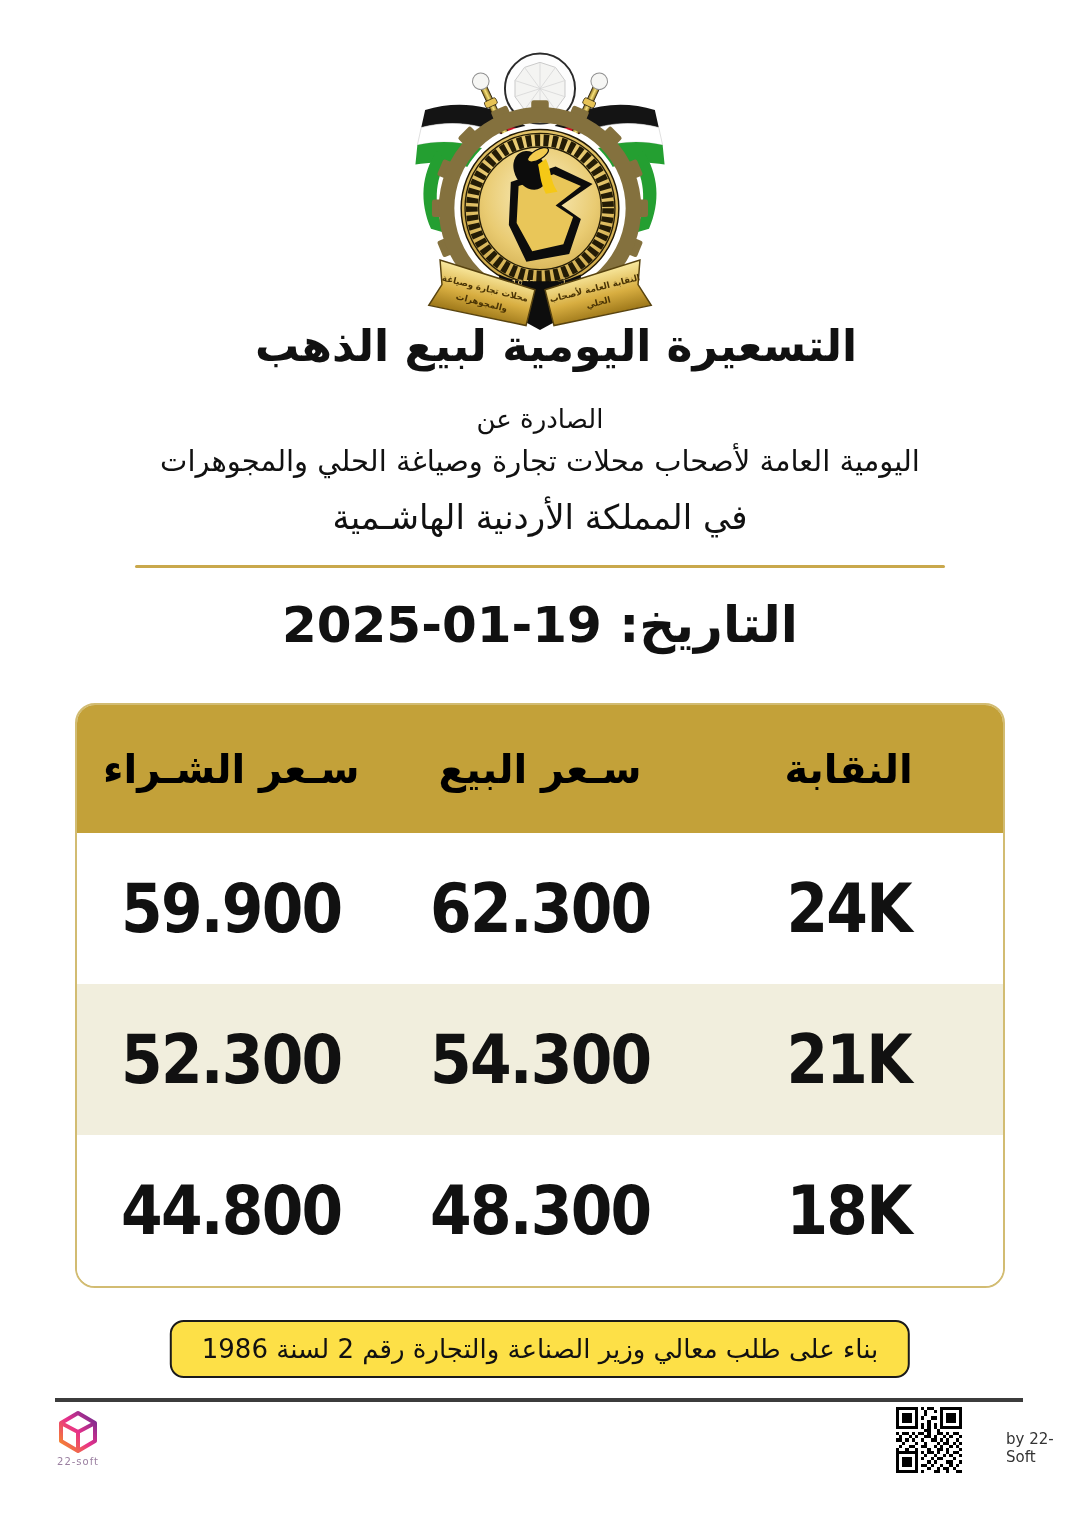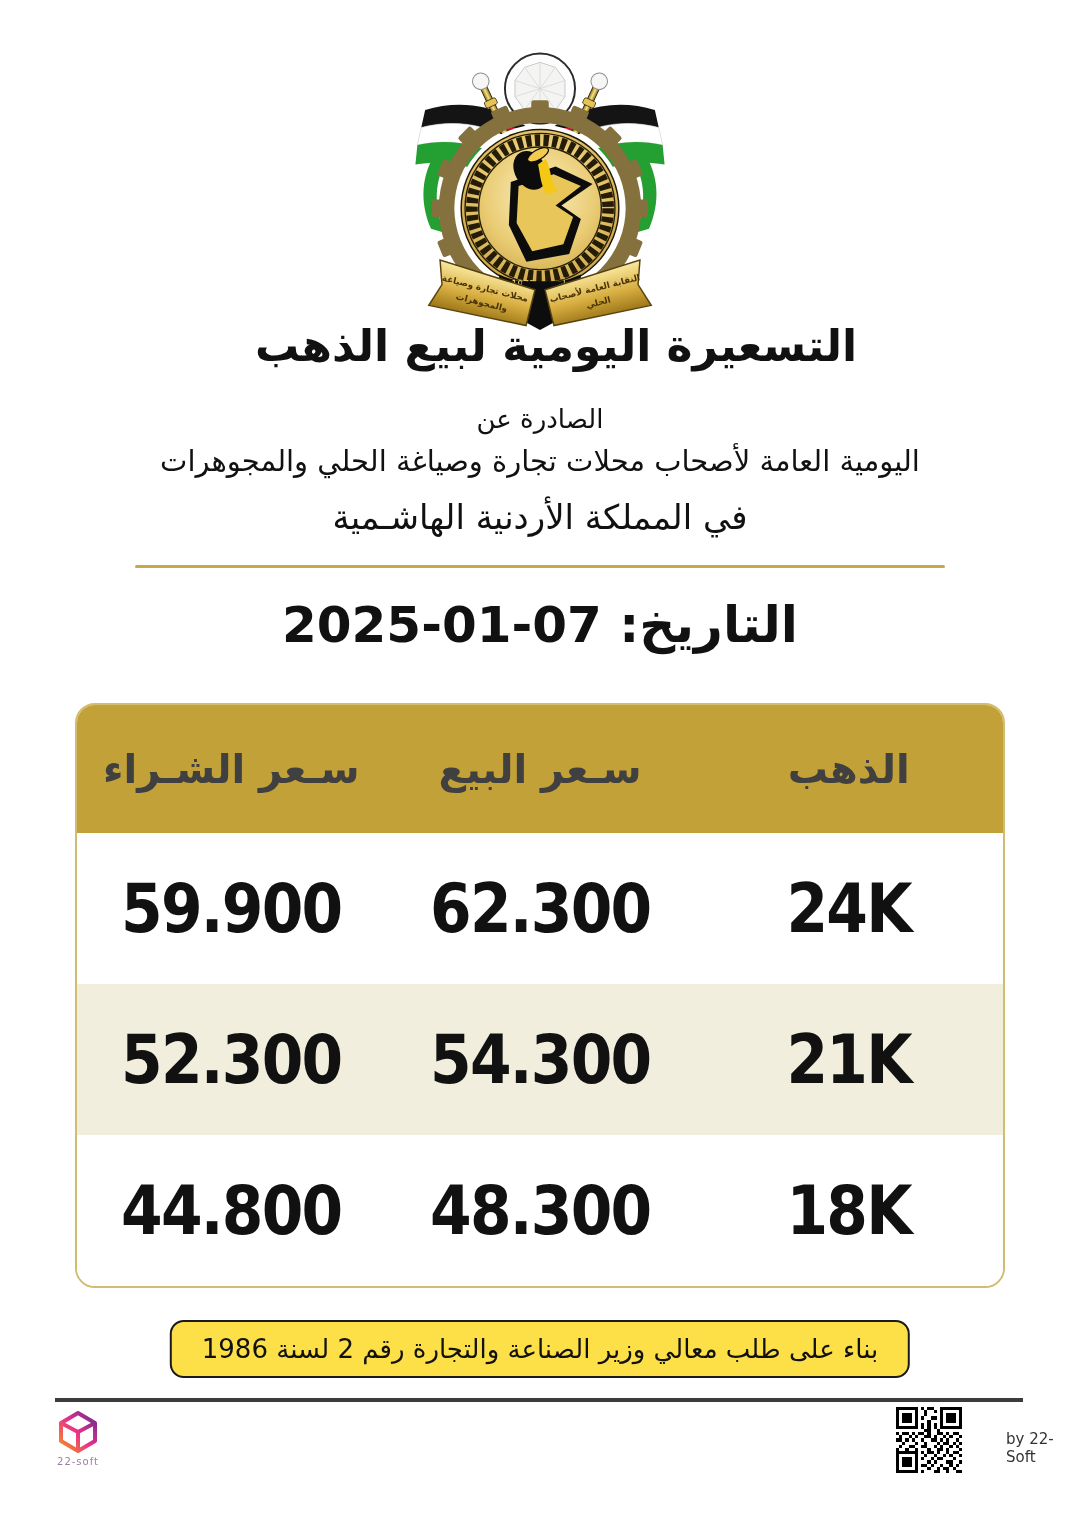--- a/index.html
+++ b/index.html
@@ -17,21 +17,21 @@
   .kingdom{top:497px;font-size:34px;font-weight:500;}
   .gold-rule{top:565px;left:135px;width:810px;height:3px;background:#C9A84C;border-radius:2px;}
   .date-line{top:596px;font-size:50px;font-weight:bold;}
 
   
   .price-table{
     top:703px;left:75px;width:930px;border:2px solid #D2BC72;border-radius:20px;
     overflow:hidden;background:#fff;box-sizing:border-box;
   }
   .pt-header{display:flex;background:#C3A139;height:128px;}
-  .pt-header .cell{font-size:40px;font-weight:bold;color:#404040;}
+  .pt-header .cell{font-size:40px;font-weight:bold;color:#000000;}
   .pt-row{display:flex;height:151px;background:#fff;}
   .pt-row.alt{background:#F1EEDD;}
   .cell{flex:1;display:flex;align-items:center;justify-content:center;}
   .num{
     font-size:68px;font-weight:bold;letter-spacing:-2px;
     display:inline-block;transform:scaleX(.88);white-space:nowrap;
   }
 
   
   .note-box{
@@ -165,25 +165,25 @@
       <text x="70" y="272" text-anchor="middle" font-size="9" font-weight="bold" fill="#4a3405" font-family="DejaVu Sans, sans-serif">محلات تجارة وصياغة</text>
       <text x="70" y="287" text-anchor="middle" font-size="9" font-weight="bold" fill="#4a3405" font-family="DejaVu Sans, sans-serif">والمجوهرات</text>
     </g>
   </svg>
 
   <div class="abs centered title">التسعيرة اليومية لبيع الذهب</div>
   <div class="abs centered issued">الصادرة عن</div>
   <div class="abs centered syndicate">اليومية العامة لأصحاب محلات تجارة وصياغة الحلي والمجوهرات</div>
   <div class="abs centered kingdom">في المملكة الأردنية الهاشـمية</div>
   <div class="abs gold-rule"></div>
-  <div class="abs centered date-line">التاريخ: 07-01-2025</div>
+  <div class="abs centered date-line">التاريخ: 19-01-2025</div>
 
   <div class="abs price-table">
     <div class="pt-header">
-      <div class="cell">الذهب</div>
+      <div class="cell">النقابة</div>
       <div class="cell">سـعر البيع</div>
       <div class="cell">سـعر الشـراء</div>
     </div>
     <div class="pt-row">
       <div class="cell" dir="ltr">
           <span class="num">24K</span>
         </div>
       <div class="cell" dir="ltr">
           <span class="num">62.300</span>
         </div>

